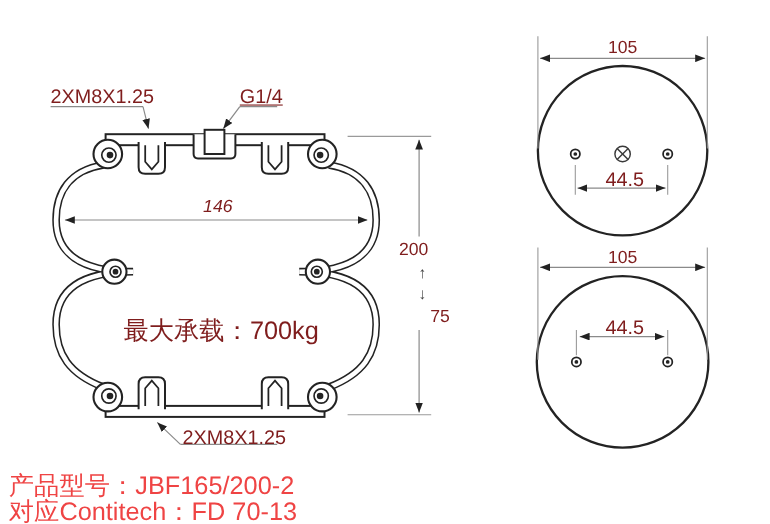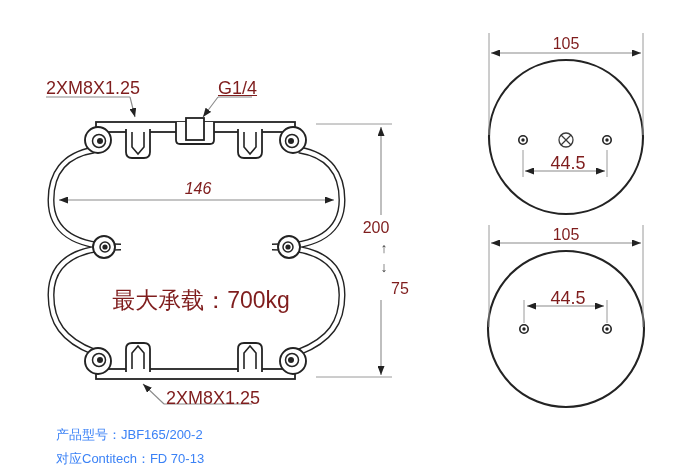--- a/index.html
+++ b/index.html
@@ -23,21 +23,21 @@
   .center-mark{stroke:#3a3a3a;stroke-width:1.3;fill:none;}
   .hole-ring{fill:#ffffff;stroke:#232323;stroke-width:1.6;}
   .hole-dot{fill:#232323;}
   
   .lbl{position:absolute;color:#7f1d1d;white-space:nowrap;line-height:1;}
   .lbl.ctr{transform:translateX(-50%);}
   .f15{font-size:18px;}
   .f16{font-size:16px;}
   .f17{font-size:23px;}
   .f14{font-size:14px;color:#444444;}
-  .footer-line{position:absolute;left:8px;color:#3b82f6;font-size:13px;white-space:nowrap;margin-left:48px;}
+  .footer-line{position:absolute;left:8px;color:#ef4444;font-size:23px;white-space:nowrap;}
 </style>
 </head>
 <body>
 
 <div class="canvas">
 
   <svg width="700" height="476" viewBox="0 0 700 476">
     <defs>
       <marker id="arr" markerWidth="9" markerHeight="7" refX="9" refY="3.5" orient="auto-start-reverse" markerUnits="userSpaceOnUse">
         <path d="M0,0 L9,3.5 L0,7 Z" fill="#222222"></path>

